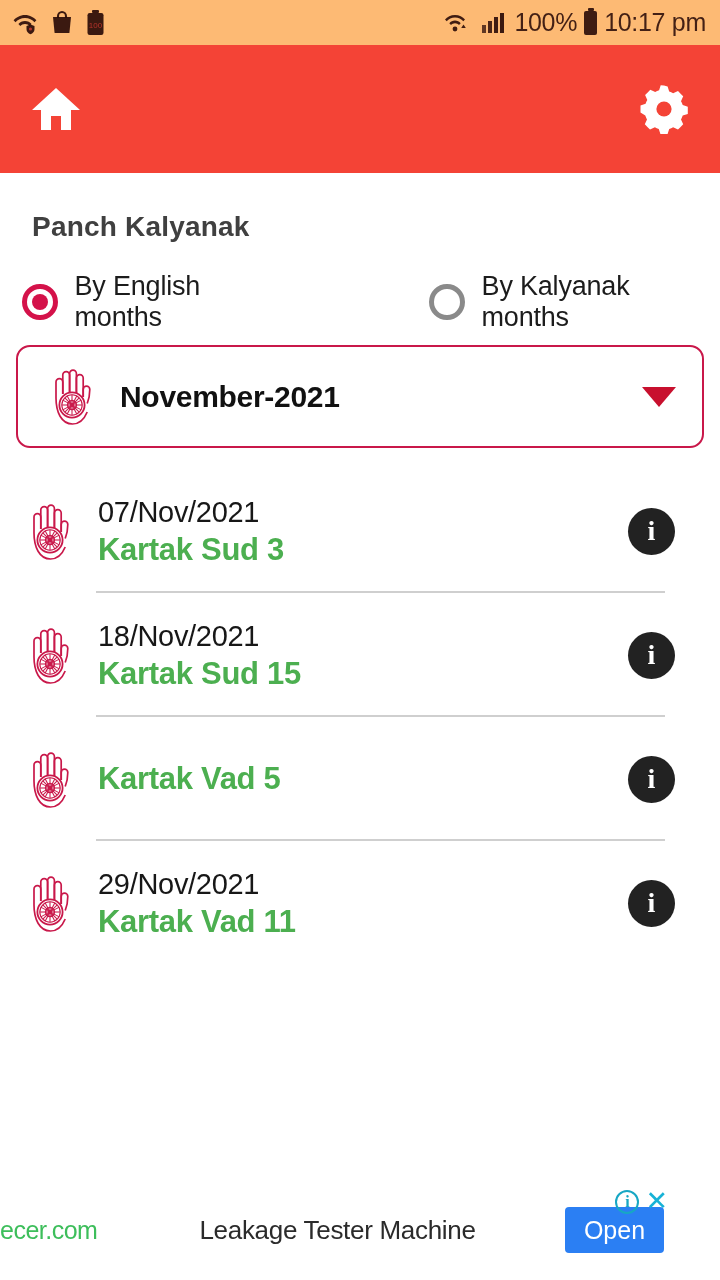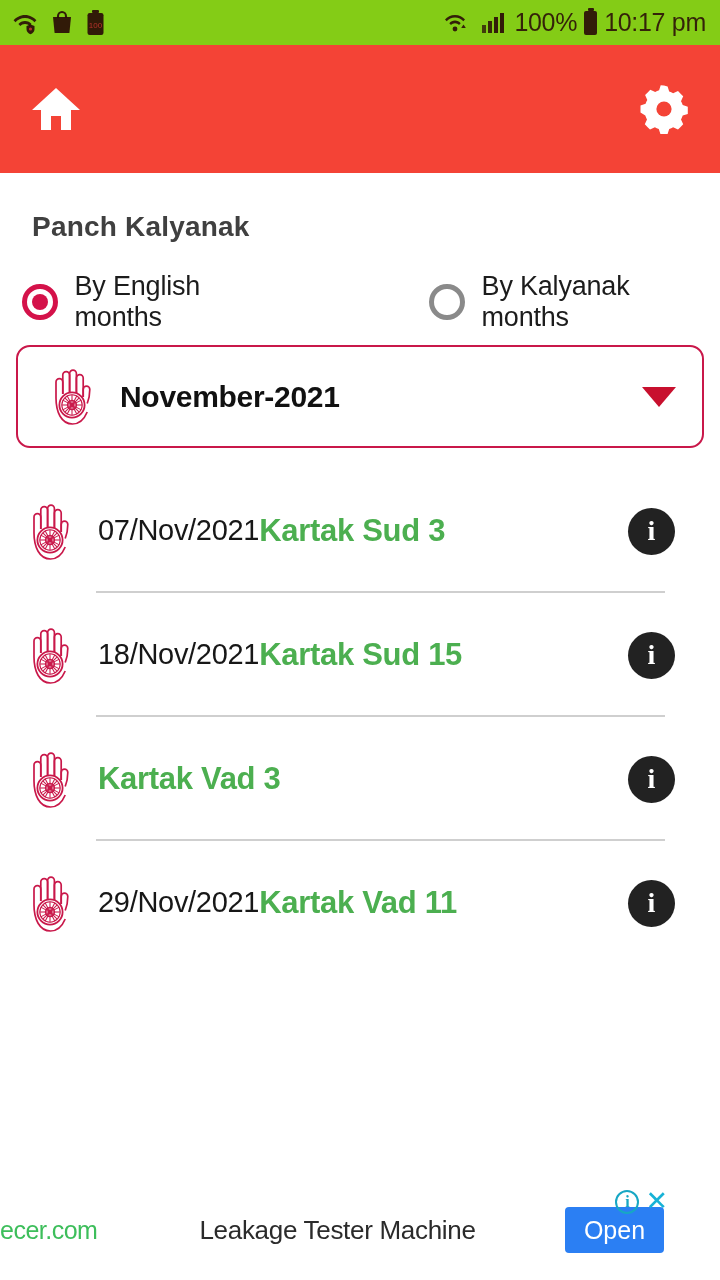--- a/index.html
+++ b/index.html
@@ -7,21 +7,21 @@
     width:720px; height:1280px;
     background:#ffffff;
     font-family:"Liberation Sans", sans-serif;
     overflow:hidden;
   }
   #screen { position:relative; width:720px; height:1280px; background:#fff; }
 
   
   .statusbar{
     position:absolute; left:0; top:0; width:720px; height:45px;
-    background:#84cc16; display:flex; align-items:center;
+    background:#fdba74; display:flex; align-items:center;
     padding:0 14px 0 12px;
   }
   .sb-left{ display:flex; align-items:center; gap:12px; }
   .sb-right{ margin-left:auto; display:flex; align-items:center; gap:7px; }
   .sb-ico{ display:block; }
   .sb-text{
     color:#2a0b08; font-size:25px; letter-spacing:-.3px;
     font-family:"Liberation Sans", sans-serif; opacity:.88;
   }
   .sb-batt{ width:13px; height:24px; background:#2a0b08; border-radius:2px; opacity:.9;
@@ -73,21 +73,21 @@
   .dd-label{ font-size:30px; font-weight:bold; color:#111; margin-left:22px; letter-spacing:-.3px; }
   .dd-caret{ margin-left:auto; width:0; height:0;
              border-left:17px solid transparent; border-right:17px solid transparent;
              border-top:20px solid #C8102E; }
 
   
   .list{ position:absolute; left:0; top:296px; width:720px; }
   .list-item{ position:relative; height:124px; display:flex; align-items:center;
               padding:0 0 0 24px; cursor:pointer; }
   .li-hand{ flex:0 0 auto; margin-top:2px; }
-  .li-text{ margin-left:22px; display:flex; flex-direction:row; justify-content:center; }
+  .li-text{ margin-left:22px; display:flex; flex-direction:column; justify-content:center; }
   .li-date{ font-size:29px; color:#171717; line-height:1.28; letter-spacing:-.3px; }
   .li-name{ font-size:31px; font-weight:bold; color:#4CAF50; line-height:1.22; letter-spacing:-.3px; }
   .li-info{ margin-left:auto; margin-right:45px; width:47px; height:47px; border-radius:50%;
             background:#222222; display:flex; align-items:center; justify-content:center;
             cursor:pointer; flex:0 0 auto; }
   .li-info span{ color:#fff; font-size:28px; font-weight:bold; font-family:"Liberation Serif", serif;
                  line-height:1; }
   .divider{ position:absolute; left:96px; right:55px; bottom:0; height:2px; background:#cfcfcf; }
 
   
@@ -304,21 +304,21 @@
               <line x1="33.2" y1="33.8" x2="18.8" y2="48.2"></line>
             <line x1="21.1" y1="31.7" x2="30.9" y2="50.3"></line>
               <line x1="30.9" y1="31.7" x2="21.1" y2="50.3"></line>
             <line x1="16.7" y1="36.1" x2="35.3" y2="45.9"></line>
               <line x1="35.3" y1="36.1" x2="16.7" y2="45.9"></line>
           </g>
           <circle cx="26" cy="41" r="4.4" fill="none" stroke="#C9184A" stroke-width="1.5"></circle>
           <circle cx="26" cy="41" r="2" fill="#C9184A"></circle>
         </svg>
         <div class="li-text">
-          <div class="li-name">Kartak Vad 3</div>
+          <div class="li-name">Kartak Vad 5</div>
         </div>
         <div class="li-info">
           <span>i</span>
         </div>
         <div class="divider"></div>
       </div>
 
       <div class="list-item">
         <svg class="li-hand" width="52" height="66" viewBox="0 0 52 66">
           <g fill="none" stroke="#C9184A" stroke-width="1.7">

